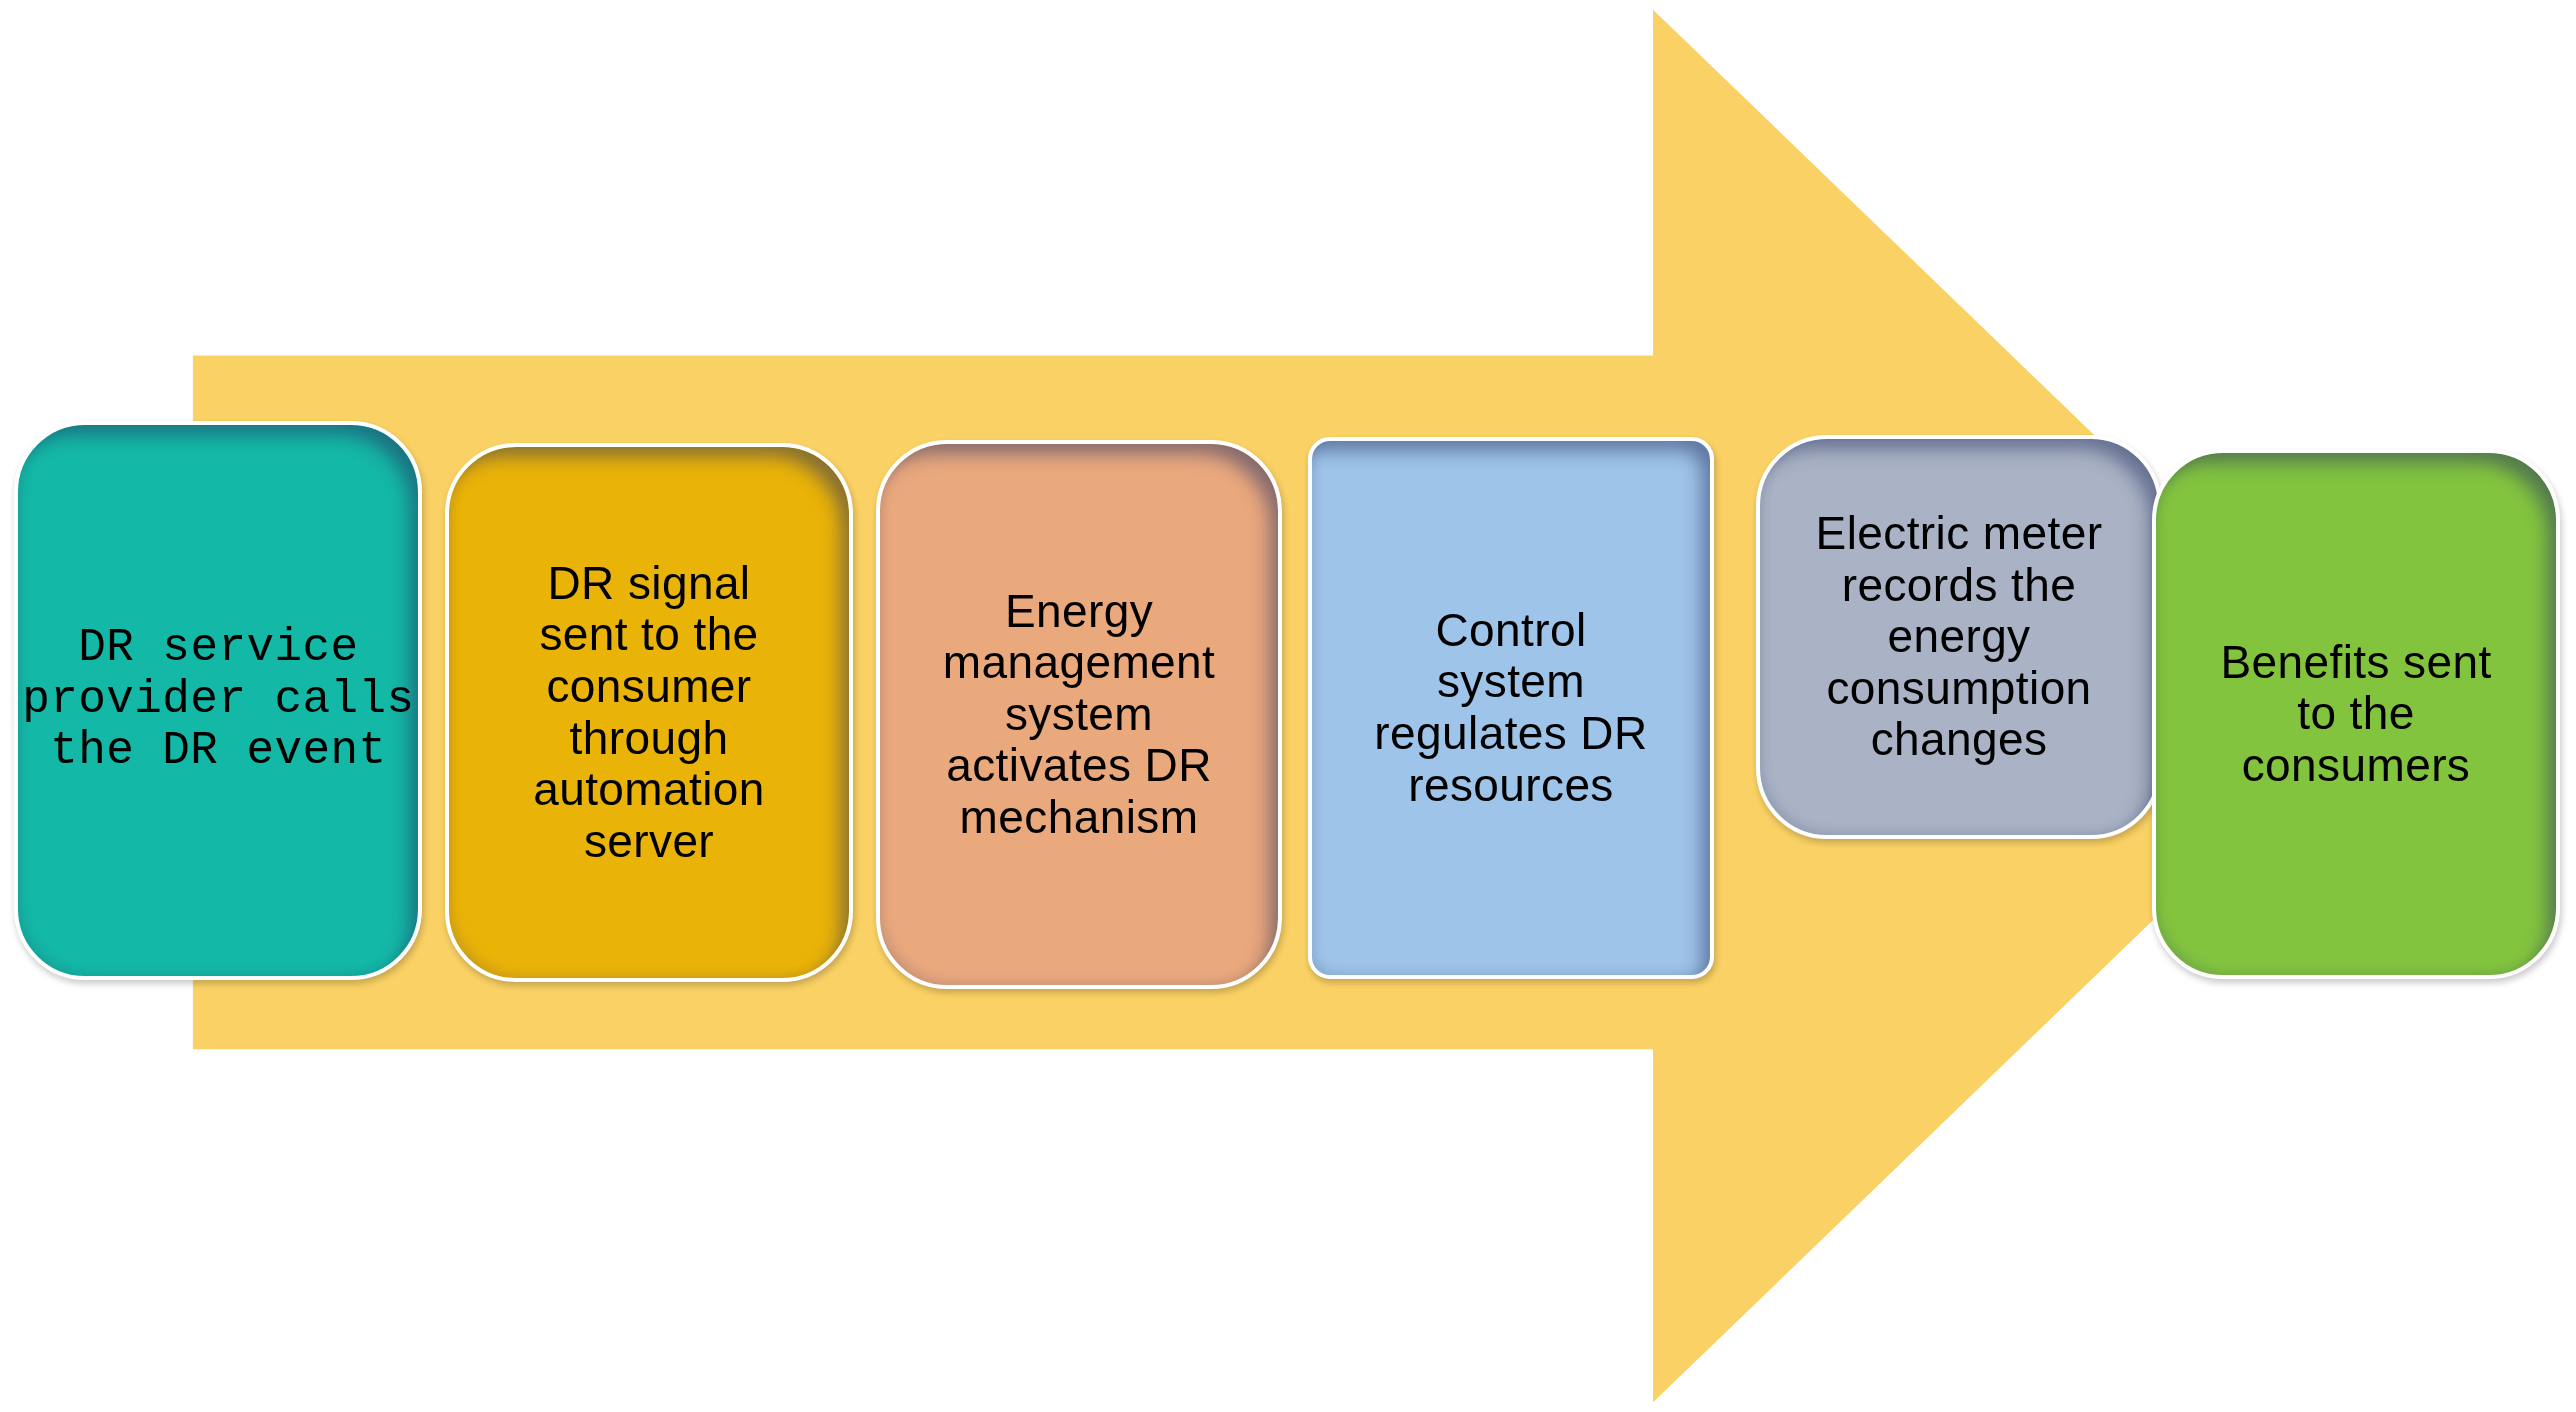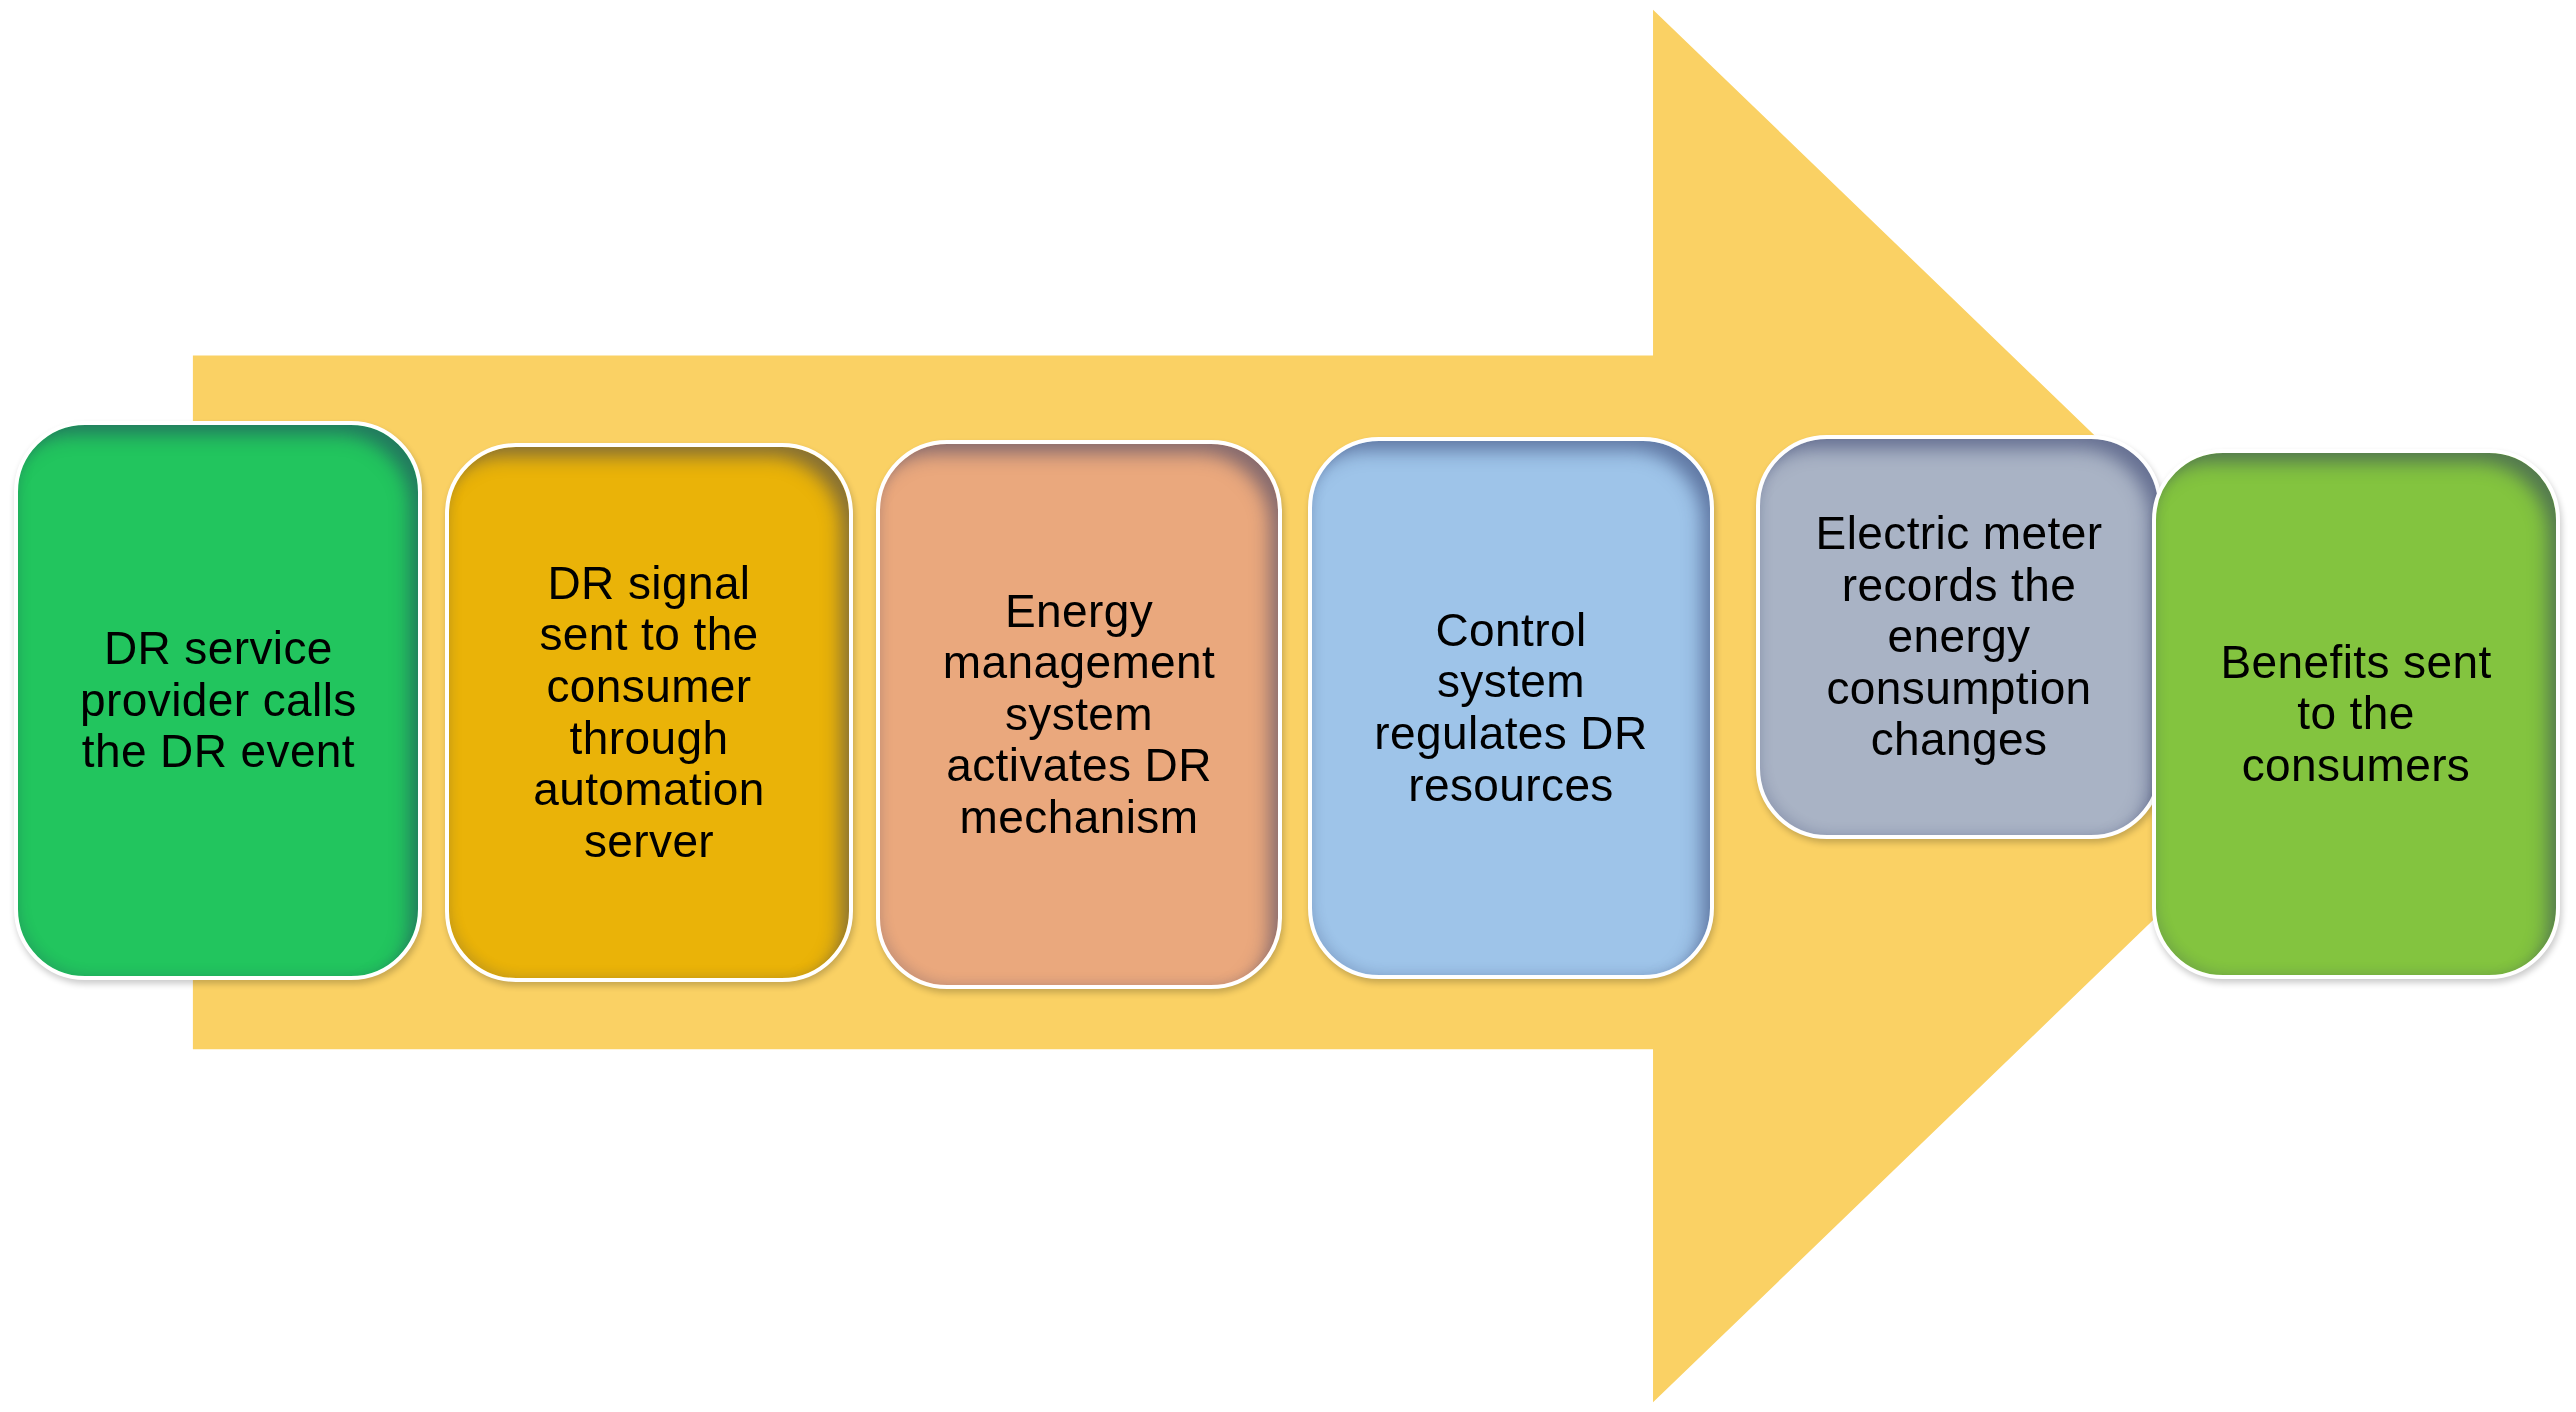--- a/index.html
+++ b/index.html
@@ -41,34 +41,34 @@
     white-space: pre-line;
     color: #000000;
     font-size: 46px;
     line-height: 1.12;
     letter-spacing: 0.4px;
   }
   
   .step-0 { left: 14.4px;   top: 421px; width: 408px; height: 559px; }
   .step-1 { left: 445px;  top: 443px; width: 408px; height: 539px; }
   .step-2 { left: 876px; top: 440px; width: 406px; height: 549px; }
-  .step-3 { left: 1308px; top: 437px; width: 406px; height: 542px; }
+  .step-3 { left: 1308px; top: 437px; width: 406px; height: 542px; border-radius: 22px; }
   .step-4 { left: 1756px; top: 435px; width: 406px; height: 404px; }
   .step-5 { left: 2152px; top: 449px; width: 408px; height: 530px; }
 </style>
 </head>
 <body>
 
 <div class="canvas" style="background: rgb(255, 255, 255);">
 
   <svg class="arrow-svg" viewBox="0 0 3210 1760" xmlns="http://www.w3.org/2000/svg" aria-hidden="true">
     <polygon points="240,443 2060,443 2060,12 2960,880 2060,1748 2060,1308 240,1308" fill="#FAD164"></polygon>
   </svg>
 
-  <div class="step-box step-0" style="background: #22c55e;">
+  <div class="step-box step-0" style="background: #14b8a6; font-family: Liberation Mono, monospace;">
     <span class="step-label">DR service
 provider calls
 the DR event</span>
   </div>
 
   <div class="step-box step-1" style="background: #eab308;">
     <span class="step-label">DR signal
 sent to the
 consumer
 through

